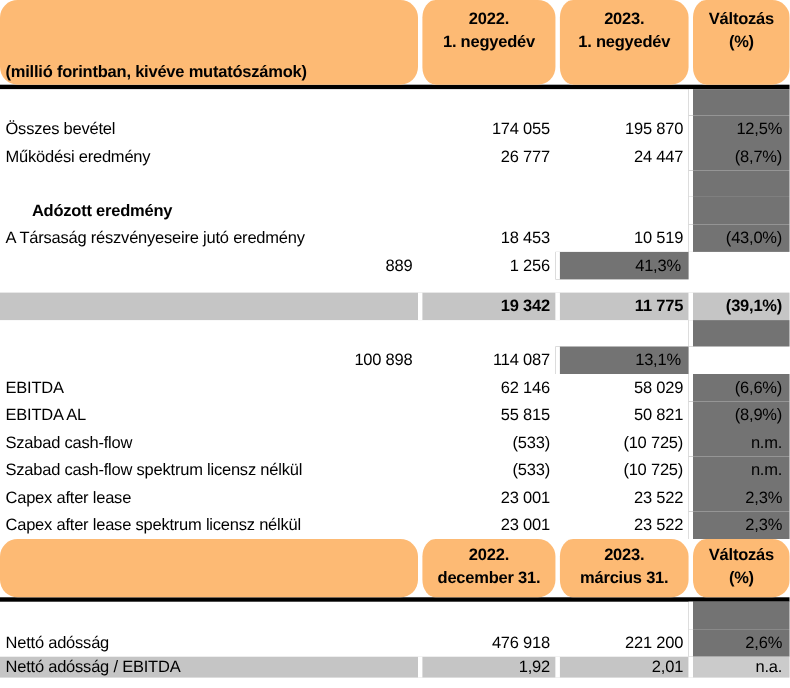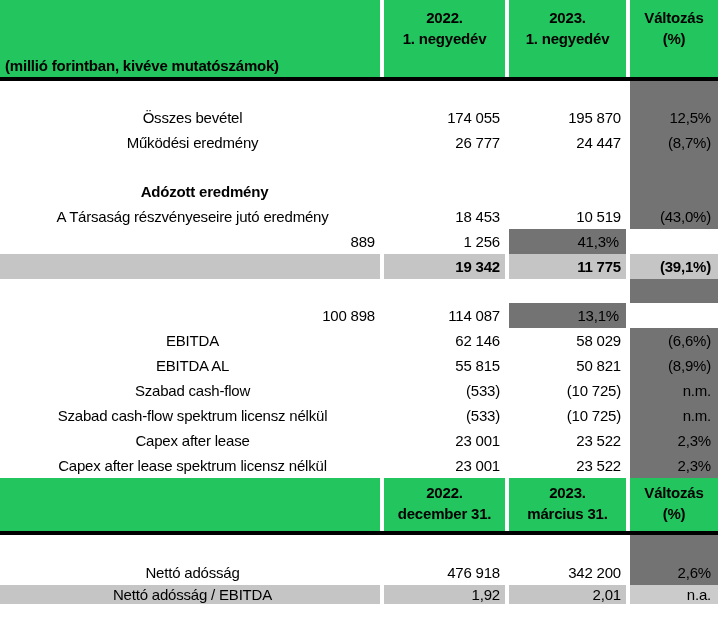--- a/index.html
+++ b/index.html
@@ -13,46 +13,46 @@
     color: #000;
     letter-spacing: -0.2px;
     overflow: hidden;
   }
   .row { display: grid; grid-template-columns: 380px 125px 121px 92px; }
   .cell { box-sizing: border-box; overflow: hidden; white-space: nowrap; }
 
   
   .hdr  { height: 77px; border-bottom: 4px solid #000; font-weight: bold; }
   .hdr2 { height: 53px; border-bottom: 4px solid #000; font-weight: bold; }
-  .hdr .cell, .hdr2 .cell { background: #22c55e; }
+  .hdr .cell, .hdr2 .cell { background: #fdba74; border-radius: 16px; }
   .hdr .c2, .hdr .c3, .hdr .c4,
   .hdr2 .c2, .hdr2 .c3, .hdr2 .c4 {
     border-left: 4px solid #fff;
     display: flex; flex-direction: column; align-items: center;
     text-align: center; line-height: 21px;
   }
   .hdr .c2, .hdr .c3, .hdr .c4 { padding-top: 7px; }
   .hdr2 .c2, .hdr2 .c3, .hdr2 .c4 { padding-top: 4px; }
   .hdr .c1 { display: flex; align-items: flex-end; padding: 0 12px 3px 5px; }
 
   
   .body { height: 25px; line-height: 25px; }
-  .body .c1 { padding-left: 5px; text-align: center; }
+  .body .c1 { padding-left: 5px; }
   .body .c2, .body .c3 { text-align: right; padding-right: 5px; }
   .body .c4 {
     text-align: right; padding-right: 7px;
     background: #737373; border-left: 4px solid #fff;
   }
   .sp24 { height: 24px; }
   .sp25 { height: 25px; }
   .sp24 .c1, .sp24 .c2, .sp24 .c3, .sp25 .c1, .sp25 .c2, .sp25 .c3 { background: transparent; }
 
   .section .c1 { font-weight: bold; margin-left: 24px; }
 
-  .total { font-weight: bold; }
+  .total { font-weight: bold; margin-top: 12px; }
   .total .cell { background: #c5c5c5; }
   .total .c2, .total .c3 { border-left: 4px solid #fff; }
   .total .c4 { background: #c5c5c5; }
 
   .grayrow { height: 19px; line-height: 19px; }
   .grayrow .cell { background: #c5c5c5; }
   .grayrow .c2, .grayrow .c3 { border-left: 4px solid #fff; }
   .grayrow .c4 { background: #cbcbcb; }
 </style>
 </head>
@@ -206,21 +206,21 @@
   <div class="row body sp25">
     <div class="cell c1"></div>
       <div class="cell c2"></div>
       <div class="cell c3"></div>
       <div class="cell c4"></div>
   </div>
 
   <div class="row body">
     <div class="cell c1">Nettó adósság</div>
     <div class="cell c2">476 918</div>
-    <div class="cell c3">342 200</div>
+    <div class="cell c3">221 200</div>
     <div class="cell c4">2,6%</div>
   </div>
 
   <div class="row body grayrow">
     <div class="cell c1">Nettó adósság / EBITDA</div>
     <div class="cell c2">1,92</div>
     <div class="cell c3">2,01</div>
     <div class="cell c4">n.a.</div>
   </div>
 

